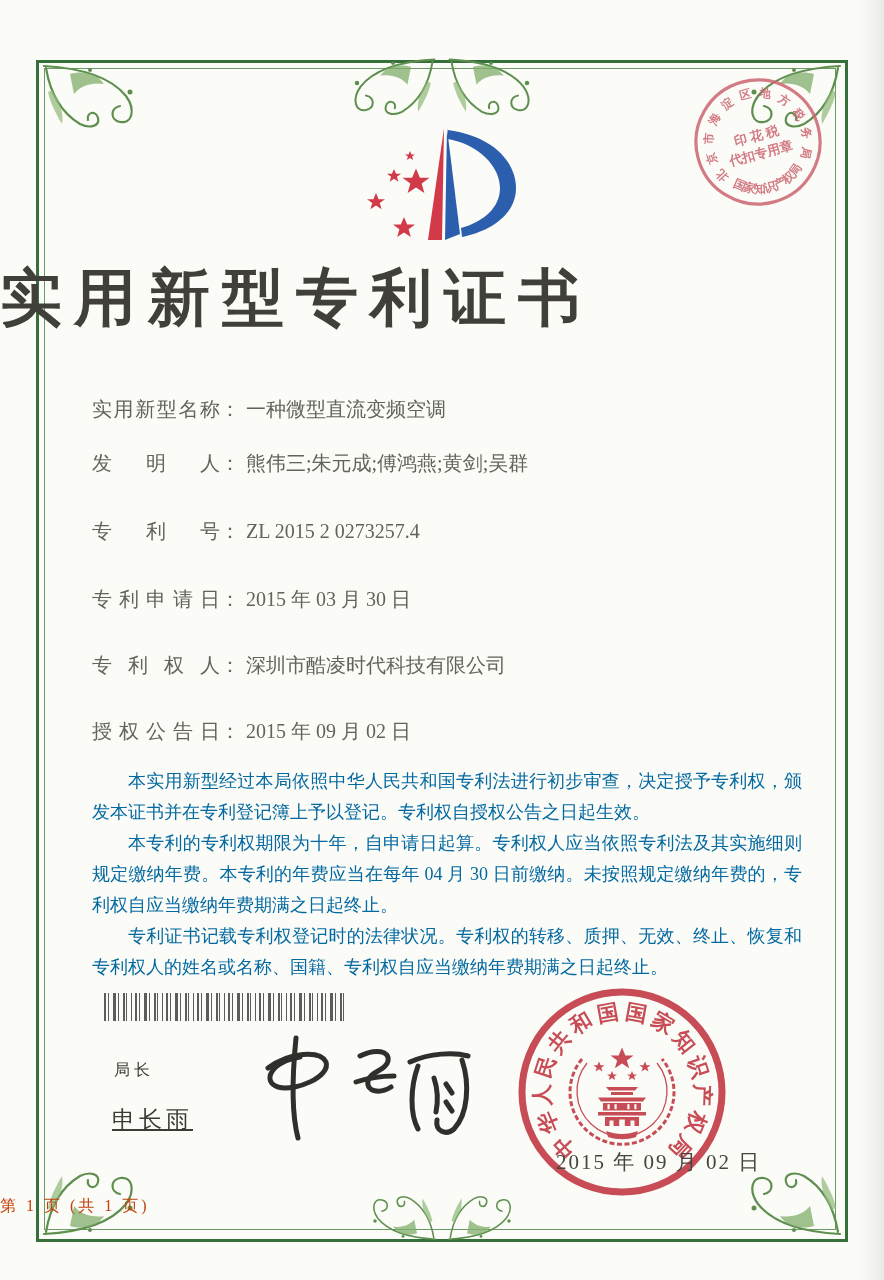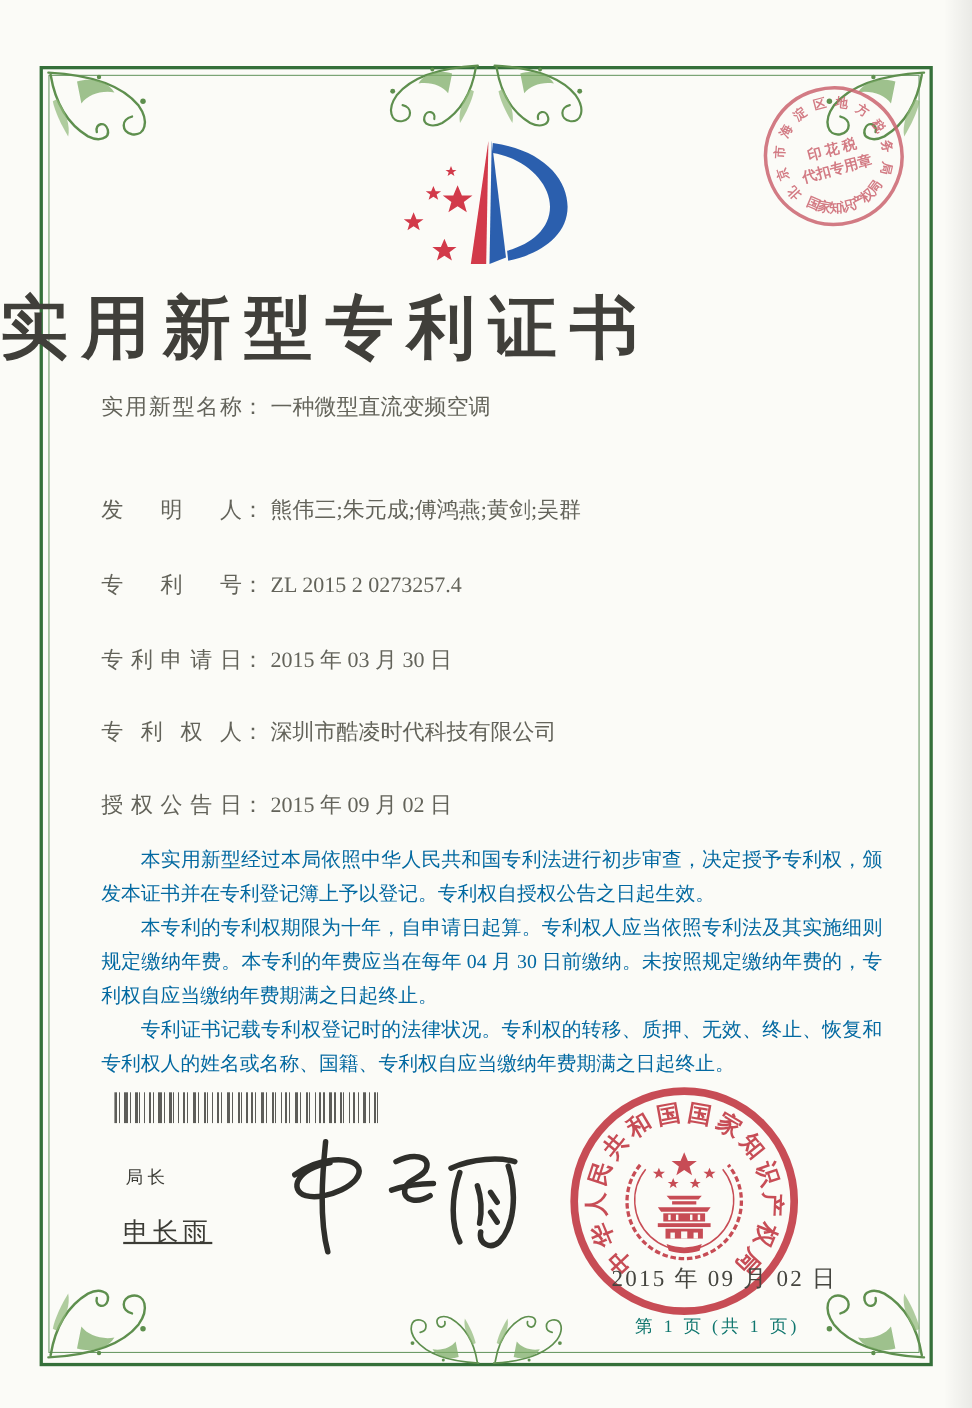--- a/index.html
+++ b/index.html
@@ -39,22 +39,22 @@
       #3a3a36 27px 28px,transparent 28px 31px);}
   .officer-title{position:absolute;left:114px;top:1060px;font-size:16px;color:#3c3c36;
     letter-spacing:4px;font-family:"Liberation Sans","DejaVu Sans",sans-serif;}
   .officer-name{position:absolute;left:112px;top:1104px;font-size:23px;color:#3c3c36;
     letter-spacing:4px;font-family:"Liberation Sans","DejaVu Sans",sans-serif;text-decoration:underline;}
   .signature{position:absolute;left:238px;top:1026px;width:240px;height:126px;}
   .main-seal{position:absolute;left:512px;top:982px;width:220px;height:220px;opacity:.9;}
   .seal-date{position:absolute;left:556px;top:1148px;font-size:21px;color:#45453f;
     letter-spacing:2px;z-index:6;white-space:nowrap;}
   .tax-seal{position:absolute;left:688px;top:72px;width:140px;height:140px;opacity:.85;}
-  .footer{position:absolute;left:0;top:1196px;width:727px;text-align:right;
-    font-size:16px;color:#0f766e;letter-spacing:3px;}
+  .footer{position:absolute;left:0;top:1196px;width:727px;text-align:left;
+    font-size:16px;color:#c2410c;letter-spacing:3px;}
 </style>
 </head>
 <body>
 
 <div class="page">
 
   <div class="frame-outer"></div>
   <div class="frame-inner"></div>
 
   <svg class="ornaments" viewBox="0 0 884 1280">
@@ -90,21 +90,21 @@
       <path d="M96,12 L80,124 L94,124 Z"></path>
     </g>
     <g fill="#2b5fae">
       <path d="M99,12 L97,124 L112,118 Z"></path>
       <path d="M100,14 C145,20 168,46 168,72 C168,100 140,116 114,121 L113,112 C135,106 152,92 152,72 C152,50 130,28 100,23 Z"></path>
     </g>
   </svg>
 
   <div class="title">实用新型专利证书</div>
 
-  <div class="field-row" style="top:356px">
+  <div class="field-row" style="top:396px">
     <span class="f-label">实用新型名称</span><span class="f-colon">：</span><span>一种微型直流变频空调</span>
   </div>
   <div class="field-row" style="top:450px">
     <span class="f-label">发明人</span><span class="f-colon">：</span><span>熊伟三;朱元成;傅鸿燕;黄剑;吴群</span>
   </div>
   <div class="field-row" style="top:518px">
     <span class="f-label">专利号</span><span class="f-colon">：</span><span>ZL 2015 2 0273257.4</span>
   </div>
   <div class="field-row" style="top:586px">
     <span class="f-label">专利申请日</span><span class="f-colon">：</span><span>2015 年 03 月 30 日</span>

